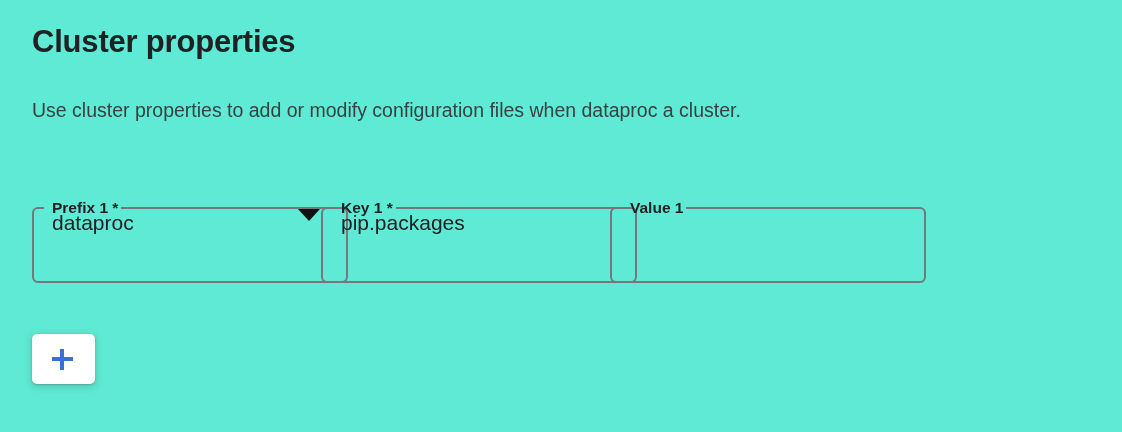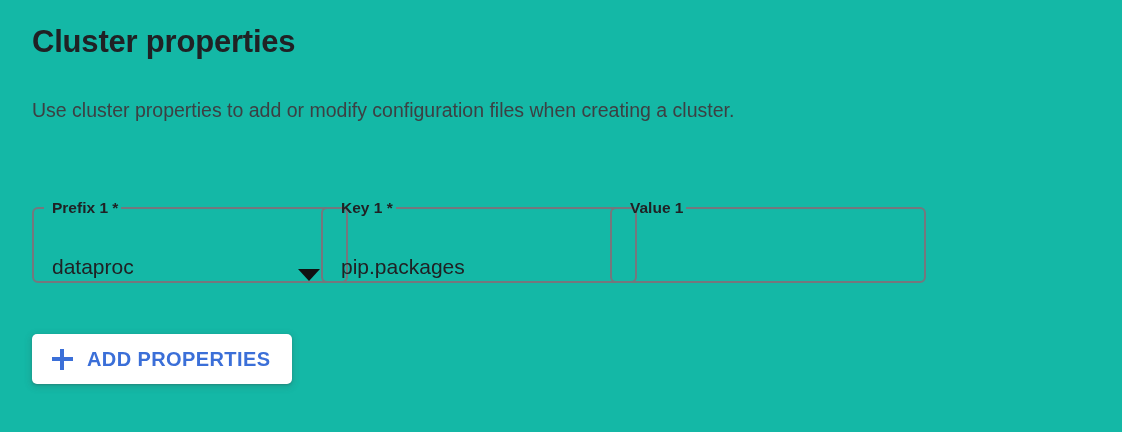--- a/index.html
+++ b/index.html
@@ -9,21 +9,21 @@
     height: 432px;
     background: #ffffff;
     font-family: "Liberation Sans", sans-serif;
     -webkit-font-smoothing: antialiased;
   }
 
   .page {
     position: relative;
     width: 1122px;
     height: 432px;
-    background: #14b8a6;
+    background: #5eead4;
     overflow: hidden;
   }
 
   
   .page-title {
     position: absolute;
     left: 32px;
     top: 22px;
     font-size: 31px;
     font-weight: 700;
@@ -114,21 +114,21 @@
     color: #202124;
     line-height: 28px;
     white-space: nowrap;
     flex: 1 1 auto;
     overflow: hidden;
     text-overflow: clip;
   }
 
   
   .field-control.top-aligned {
-    align-items: flex-end;
+    align-items: flex-start;
   }
 
   .dropdown-arrow {
     flex: 0 0 auto;
     width: 0;
     height: 0;
     margin-left: 8px;
     margin-right: 12px;
     border-left: 11px solid transparent;
     border-right: 11px solid transparent;
@@ -183,21 +183,21 @@
     white-space: nowrap;
   }
 </style>
 </head>
 <body>
 
 <div class="page">
 
   <h1 class="page-title">Cluster properties</h1>
 
-  <p class="page-description">Use cluster properties to add or modify configuration files when creating a cluster.</p>
+  <p class="page-description">Use cluster properties to add or modify configuration files when dataproc a cluster.</p>
 
   <div class="field-row">
 
     <div class="field">
       <fieldset class="field-outline">
         <legend>Prefix 1 *</legend>
       </fieldset>
       <span class="field-label">Prefix 1 *</span>
       <div class="field-control top-aligned">
         <span class="field-value">dataproc</span>
@@ -219,16 +219,15 @@
       <fieldset class="field-outline">
         <legend>Value 1</legend>
       </fieldset>
       <span class="field-label">Value 1</span>
     </div>
 
   </div>
 
   <button class="add-button">
     <span class="plus-icon"></span>
-    <span class="add-button-label">ADD PROPERTIES</span>
   </button>
 
 </div>
 
 </body></html>

